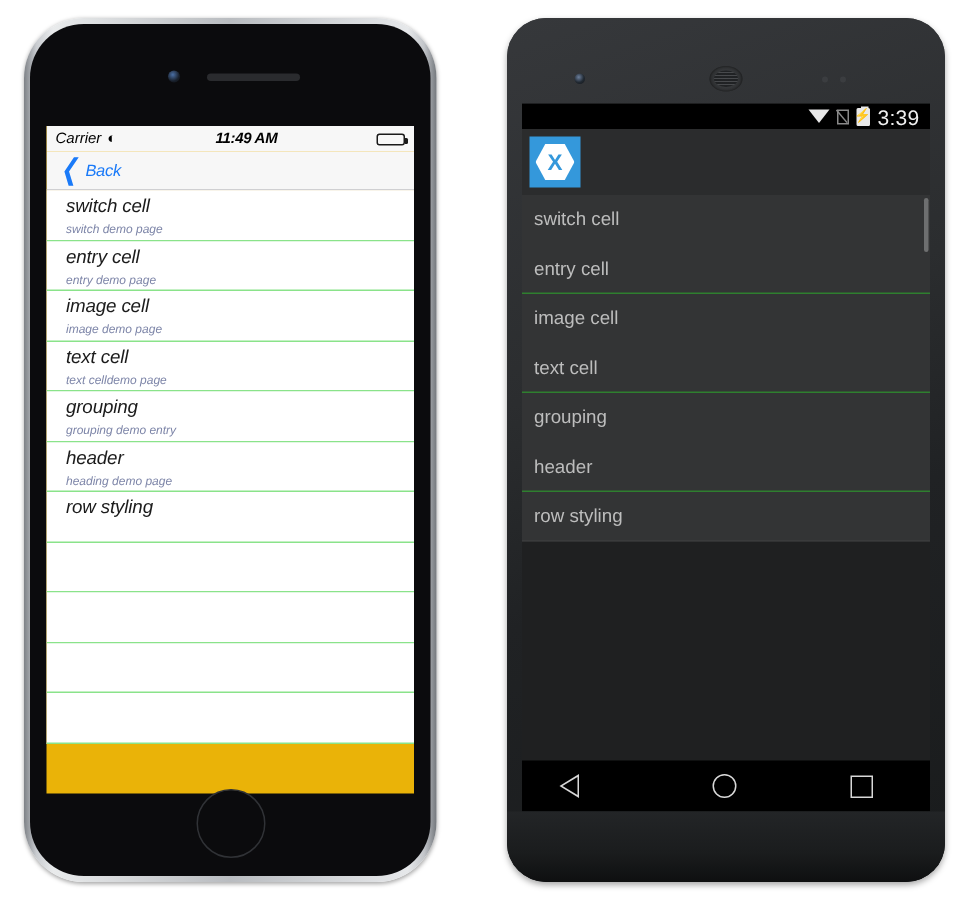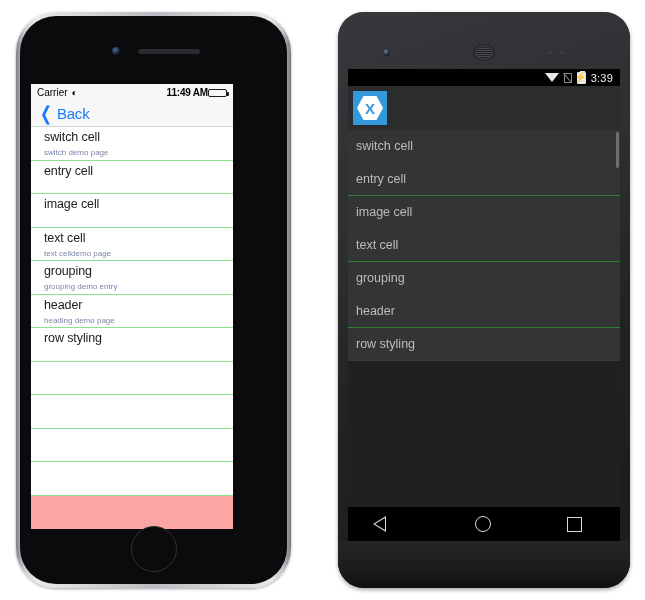--- a/index.html
+++ b/index.html
@@ -31,52 +31,52 @@
     position:absolute; left:50%; top:33px; width:62px; height:5px;
     margin-left:-16px; border-radius:3px;
     background:#2a2b2e;
   }
   #iphone-camera{
     position:absolute; left:92px; top:31px; width:8px; height:8px;
     border-radius:50%;
     background:radial-gradient(circle at 40% 35%,#4a6fa5 0%,#19202b 60%,#0d1014 100%);
   }
   #iphone-screen{
-    position:absolute; left:11px; top:68px; width:202px; height:445px;
-    background:#fca5a5; overflow:hidden;
+    position:absolute; left:11px; top:68px; width:245px; height:445px;
+    background:#eab308; overflow:hidden;font-style:italic;
   }
   .ios-statusbar{
     height:17px; background:#f7f7f7;
     display:flex; align-items:center;
     font-size:10px; color:#000; padding:0 6px;
     box-sizing:border-box;
   }
   .ios-sb-left{display:flex;align-items:center;gap:4px;}
-  .ios-sb-center{flex:1;text-align:right;font-weight:bold;letter-spacing:-.2px;}
+  .ios-sb-center{flex:1;text-align:center;font-weight:bold;letter-spacing:-.2px;}
   .ios-sb-right{display:flex;align-items:center;}
   .wifi-glyph{font-size:10px;line-height:1;}
   .batt{
     width:19px;height:8px;border:1px solid #1a1a1a;border-radius:2px;
     position:relative;box-sizing:border-box;padding:1px;
   }
   .batt::after{
     content:"";position:absolute;right:-3px;top:2px;width:2px;height:4px;
     background:#1a1a1a;border-radius:0 1px 1px 0;
   }
   .batt-fill{width:100%;height:100%;background:#1a1a1a;border-radius:1px;}
   .ios-navbar{
     height:26px;background:#f7f7f7;border-bottom:1px solid #d0d0d2;
     display:flex;align-items:center;padding-left:7px;box-sizing:border-box;
   }
   .ios-back{display:flex;align-items:center;cursor:pointer;}
   .ios-back-chevron{
     color:#1a7af8;font-size:19px;line-height:1;font-weight:300;margin-right:3px;
     transform:scaleX(.75);
   }
-  .ios-back-label{color:#1a7af8;font-size:15px;letter-spacing:-.2px;text-align:center;}
+  .ios-back-label{color:#1a7af8;font-size:11px;letter-spacing:-.2px;text-align:center;}
   .ios-list{background:#ffffff;}
   .ios-row{
     height:33.5px;box-sizing:border-box;
     border-bottom:1px solid #8ae38a;
     padding:3px 0 0 13px;
     background:#fff;
   }
   .ios-row-title{font-size:12.5px;color:#1b1b1b;line-height:14px;letter-spacing:-.1px;}
   .ios-row-sub{font-size:8px;color:#7d85a8;line-height:11px;margin-top:3px;}
   .ios-row.empty{padding:0;}
@@ -140,21 +140,21 @@
   }
   .and-batt{
     width:9px;height:12px;border:1px solid #e8e8e8;border-radius:1px;position:relative;
     box-sizing:border-box;display:flex;align-items:center;justify-content:center;
     background:#e8e8e8;
   }
   .and-batt::before{
     content:"";position:absolute;left:2px;top:-2px;width:5px;height:1.5px;background:#e8e8e8;
   }
   .and-bolt{font-size:9px;color:#000;line-height:1;font-weight:bold;}
-  .and-time{font-size:11px;color:#f0f0f0;letter-spacing:.2px;}
+  .and-time{font-size:14px;color:#f0f0f0;letter-spacing:.2px;}
   .and-actionbar{
     height:44px;background:#2b2c2d;display:flex;align-items:center;padding-left:5px;
     box-sizing:border-box;
   }
   .xam-logo{
     width:34px;height:34px;background:#3498db;
     display:flex;align-items:center;justify-content:center;
   }
   .xam-hex{
     width:26px;height:26px;background:#ffffff;
@@ -228,23 +228,25 @@
         </div>
       </div>
 
       <div class="ios-list" id="ios-list">
           <div class="ios-row">
             <div class="ios-row-title">switch cell</div>
             <div class="ios-row-sub">switch demo page</div>
           </div>
           <div class="ios-row">
             <div class="ios-row-title">entry cell</div>
+            <div class="ios-row-sub">entry demo page</div>
           </div>
           <div class="ios-row">
             <div class="ios-row-title">image cell</div>
+            <div class="ios-row-sub">image demo page</div>
           </div>
           <div class="ios-row">
             <div class="ios-row-title">text cell</div>
             <div class="ios-row-sub">text celldemo page</div>
           </div>
           <div class="ios-row">
             <div class="ios-row-title">grouping</div>
             <div class="ios-row-sub">grouping demo entry</div>
           </div>
           <div class="ios-row">

